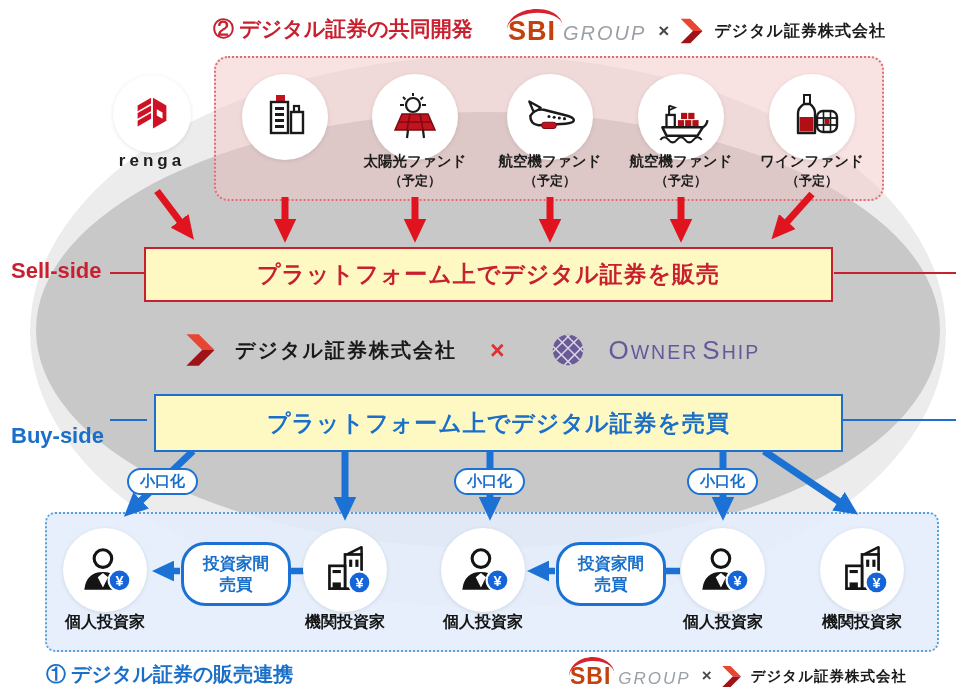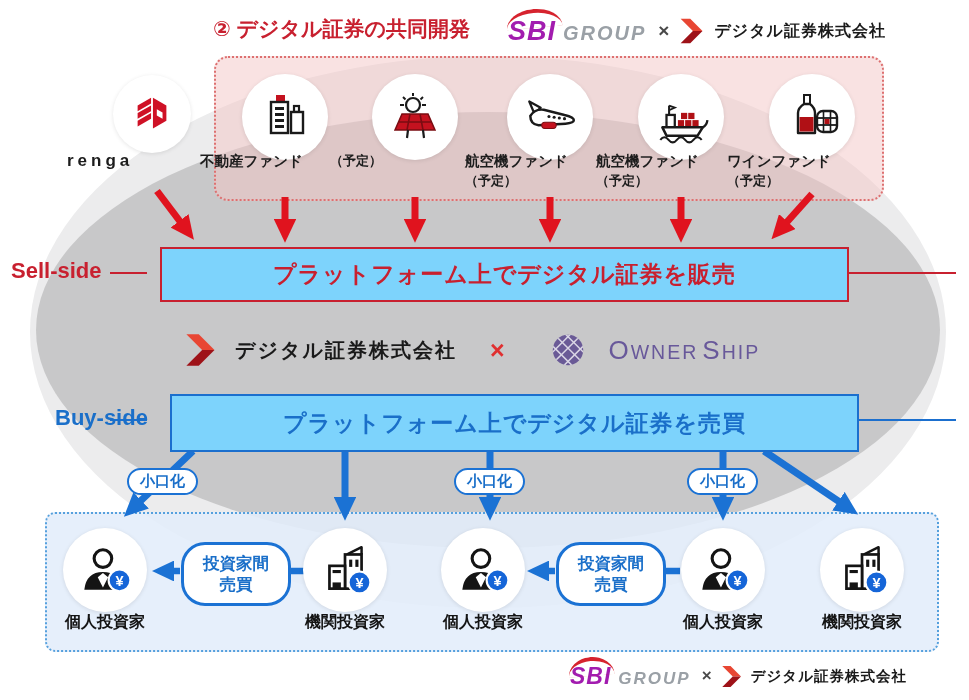--- a/index.html
+++ b/index.html
@@ -8,35 +8,35 @@
   .ellipse{position:absolute;border-radius:50%;}
   .ellipse.outer{left:30px;top:56px;width:916px;height:552px;background:#ececed;}
   .ellipse.inner{left:36px;top:112px;width:904px;height:436px;background:#c8c8c9;}
   .pink-box{position:absolute;left:214px;top:56px;width:666px;height:141px;border:2px dotted #dd7070;
             border-radius:14px;background:rgba(243,198,198,.5);}
   .blue-box{position:absolute;left:45px;top:512px;width:890px;height:136px;border:2px dotted #55a0dd;
             border-radius:10px;background:rgba(226,237,250,.88);}
   svg.overlay{position:absolute;left:0;top:0;z-index:2;pointer-events:none;}
   .circ{position:absolute;background:#fff;border-radius:50%;display:flex;align-items:center;
         justify-content:center;box-shadow:0 1px 4px rgba(0,0,0,.10);z-index:3;}
-  .fund-label{position:absolute;width:170px;text-align:left;z-index:3;color:#1c1c1c;
+  .fund-label{position:absolute;width:170px;text-align:center;z-index:3;color:#1c1c1c;
               font-weight:bold;font-size:14.5px;line-height:1.35;white-space:nowrap;}
   .fund-note{font-size:13px;}
-  .sec-title{position:absolute;font-weight:bold;font-size:21px;white-space:nowrap;z-index:3;}
+  .sec-title{position:absolute;font-weight:bold;font-size:21px;white-space:nowrap;z-index:3;font-family:Liberation Serif, serif;}
   .red-t{color:#c8202f;} .blue-t{color:#1a6fc9;}
   .logo-row{position:absolute;display:flex;align-items:center;z-index:3;white-space:nowrap;}
   .sbi-logo{position:relative;display:inline-flex;align-items:baseline;}
   .swoosh{position:absolute;left:-2px;top:-7px;width:56px;height:15px;border-top:4px solid #d6232e;
           border-radius:50% 50% 0 0/100% 100% 0 0;transform:rotate(-5deg);}
-  .sbi{font-style:italic;font-weight:900;color:#a21caf;letter-spacing:1px;text-align:center;}
-  .group{font-style:italic;color:#9aa0a6;letter-spacing:2px;margin-left:7px;font-weight:700;}
+  .sbi{font-weight:900;color:#c2410c;letter-spacing:1px;text-align:center;}
+  .group{font-style:italic;color:#9aa0a6;letter-spacing:2px;margin-left:7px;font-weight:400;}
   .xmark{color:#4a4a4a;font-weight:bold;}
   .ds-name{color:#1a1a1a;font-weight:600;letter-spacing:1px;}
   .side-label{position:absolute;font-weight:bold;font-size:22px;z-index:3;text-align:right;}
-  .wide-box{position:absolute;left:160px;width:685px;background:#7dd3fc;display:flex;align-items:center;
+  .wide-box{position:absolute;left:144px;width:685px;background:#fef9c3;display:flex;align-items:center;
             justify-content:center;z-index:3;font-weight:bold;font-size:23px;letter-spacing:1px;white-space:nowrap;}
   .sell-box{top:247px;height:51px;border:2px solid #c8202f;color:#c8202f;}
   .buy-box{top:394px;height:54px;border:2.5px solid #1b6fce;color:#1a6fc9;margin-left:10px;}
   .badge{position:absolute;background:#fff;border:2.5px solid #1b72d4;border-radius:15px;color:#1a6fc9;
          font-weight:bold;font-size:15px;padding:2px 11px;z-index:3;white-space:nowrap;}
   .trade-pill{position:absolute;width:104px;height:58px;background:#fff;border:3.5px solid #1b72d4;
               border-radius:24px;color:#1a6fc9;font-weight:bold;font-size:16.5px;line-height:1.3;
               display:flex;flex-direction:column;align-items:center;justify-content:center;z-index:3;white-space:nowrap;}
   .inv-label{position:absolute;width:140px;text-align:center;font-weight:bold;font-size:16px;
              color:#141414;z-index:3;white-space:nowrap;}
@@ -121,42 +121,39 @@
       <rect x="19" y="6" width="9" height="8" fill="#c4121f"></rect>
       <rect x="14" y="13" width="17" height="31" fill="#fff" stroke="#1a1a1a" stroke-width="2.4"></rect>
       <rect x="18" y="18" width="9" height="3" fill="#1a1a1a"></rect>
       <rect x="18" y="24" width="9" height="3" fill="#1a1a1a"></rect>
       <rect x="18" y="30" width="9" height="3" fill="#1a1a1a"></rect>
       <rect x="18" y="36" width="9" height="3" fill="#1a1a1a"></rect>
       <rect x="37" y="17" width="5" height="6" fill="#fff" stroke="#1a1a1a" stroke-width="2.2"></rect>
       <rect x="34" y="23" width="12" height="21" fill="#fff" stroke="#1a1a1a" stroke-width="2.4"></rect>
     </svg>
   </div>
-  <div class="fund-label" style="left:200px;top:152px;">
-    <div>不動産ファンド</div>
-    <div class="fund-note"></div>
-  </div>
 
   <div class="circ" style="left:372px;top:74px;width:86px;height:86px;">
     <svg width="56" height="56" viewBox="0 0 56 56">
       <circle cx="26" cy="16" r="7" fill="none" stroke="#1a1a1a" stroke-width="2.2"></circle>
       <line x1="26" y1="4" x2="26" y2="7" stroke="#1a1a1a" stroke-width="2"></line>
       <line x1="16" y1="8" x2="18.5" y2="10.5" stroke="#1a1a1a" stroke-width="2"></line>
       <line x1="36" y1="8" x2="33.5" y2="10.5" stroke="#1a1a1a" stroke-width="2"></line>
       <line x1="13" y1="16" x2="17" y2="16" stroke="#1a1a1a" stroke-width="2"></line>
       <line x1="35" y1="16" x2="39" y2="16" stroke="#1a1a1a" stroke-width="2"></line>
       <path d="M15 25 L41 25 L48 41 L8 41 Z" fill="#c4121f" stroke="#7a0c12" stroke-width="1.5"></path>
       <line x1="12" y1="33" x2="44.5" y2="33" stroke="#7a0c12" stroke-width="1.6"></line>
       <line x1="23" y1="25" x2="20" y2="41" stroke="#7a0c12" stroke-width="1.6"></line>
       <line x1="33" y1="25" x2="36" y2="41" stroke="#7a0c12" stroke-width="1.6"></line>
       <line x1="21" y1="41" x2="20" y2="49" stroke="#1a1a1a" stroke-width="2.2"></line>
       <line x1="36" y1="41" x2="37" y2="49" stroke="#1a1a1a" stroke-width="2.2"></line>
     </svg>
   </div>
   <div class="fund-label" style="left:330px;top:152px;">
+    <div>太陽光ファンド</div>
     <div class="fund-note">（予定）</div>
   </div>
 
   <div class="circ" style="left:507px;top:74px;width:86px;height:86px;">
     <svg width="58" height="58" viewBox="0 0 56 56">
       <path d="M13 25 L8 13 L19 19 Z" fill="#fff" stroke="#1a1a1a" stroke-width="2.2" stroke-linejoin="round"></path>
       <path d="M9 27 Q13 20 22 21 L42 26 Q51 28 51 31 Q51 34 43 34.5 L17 36 Q9 35 9 27 Z" fill="#fff" stroke="#1a1a1a" stroke-width="2.4" stroke-linejoin="round"></path>
       <circle cx="27" cy="27.5" r="1.5" fill="#1a1a1a"></circle>
       <circle cx="32" cy="28.2" r="1.5" fill="#1a1a1a"></circle>
       <circle cx="37" cy="28.9" r="1.5" fill="#1a1a1a"></circle>
@@ -231,21 +228,21 @@
           <line x1="8" y1="6" x2="36" y2="34"></line>
           <line x1="16" y1="2" x2="38" y2="24"></line>
         <line x1="14" y1="38" x2="38" y2="14"></line>
           <line x1="4" y1="34" x2="32" y2="6"></line>
           <line x1="2" y1="24" x2="24" y2="2"></line>
       </g>
     </svg>
     <span class="os-text"><span class="os-big">O</span><span class="os-small">WNER</span><span class="os-big" style="margin-left:4px;">S</span><span class="os-small">HIP</span></span>
   </div>
 
-  <div class="side-label blue-t" style="left:11px;top:405px;margin-left:44px;">Buy-side</div>
+  <div class="side-label blue-t" style="left:11px;top:423px;">Buy-side</div>
   <div class="wide-box buy-box">
     <span>プラットフォーム上でデジタル証券を売買</span>
   </div>
 
   <div class="badge" style="left:127px;top:468px;">小口化</div>
   <div class="badge" style="left:454px;top:468px;">小口化</div>
   <div class="badge" style="left:687px;top:468px;">小口化</div>
 
   <div class="circ" style="left:63px;top:528px;width:84px;height:84px;">
     <svg width="58" height="58" viewBox="0 0 56 56">
@@ -313,20 +310,21 @@
       <rect x="38" y="18" width="3" height="7" fill="#141414"></rect>
       <rect x="13" y="24" width="15" height="22" fill="#fff" stroke="#141414" stroke-width="2.6"></rect>
       <rect x="16" y="28" width="8" height="3" fill="#141414"></rect>
       <rect x="16" y="40" width="8" height="6" fill="#141414"></rect>
       <circle cx="42" cy="40" r="10.5" fill="#1565d8" stroke="#fff" stroke-width="2"></circle>
       <text x="42" y="45" text-anchor="middle" font-size="14" font-weight="bold" fill="#fff">¥</text>
     </svg>
   </div>
   <div class="inv-label" style="left:792px;top:612px;">機関投資家</div>
 
+  <div class="sec-title blue-t" style="left:46px;top:661px;font-size:20px;">① デジタル証券の販売連携</div>
   <div class="logo-row" style="left:570px;top:660px;height:32px;">
     <span class="sbi-logo">
       <i class="swoosh" style="width:46px;top:-6px;"></i>
       <b class="sbi" style="font-size:23px;">SBI</b>
       <span class="group" style="font-size:17px;">GROUP</span>
     </span>
     <span class="xmark" style="font-size:17px;margin-left:11px;">×</span>
     <svg width="24" height="27" viewBox="0 0 32 34" style="margin-left:8px;">
       <path d="M3 3 L14 3 L28 17 L17 17 Z" fill="#e84633"></path>
       <path d="M17 17 L28 17 L14 31 L3 31 Z" fill="#9e1218"></path>

